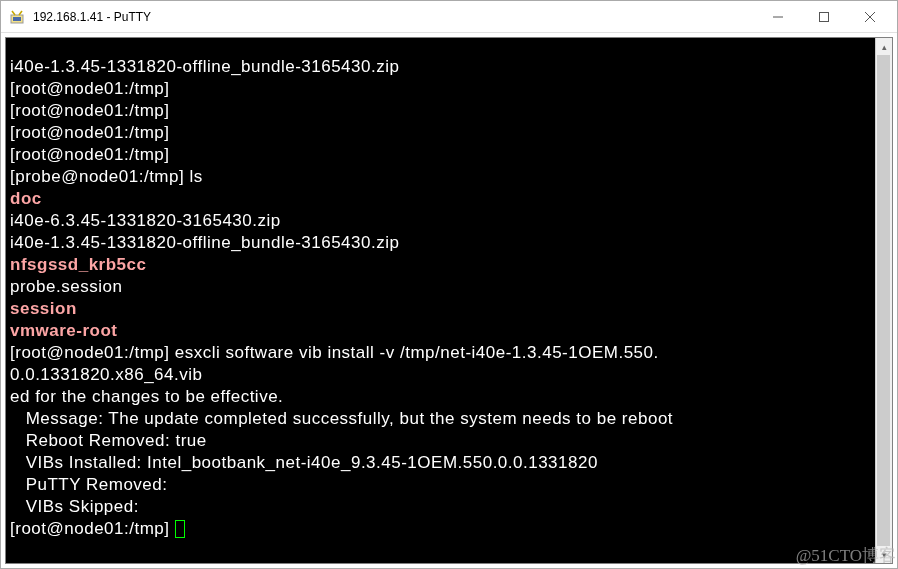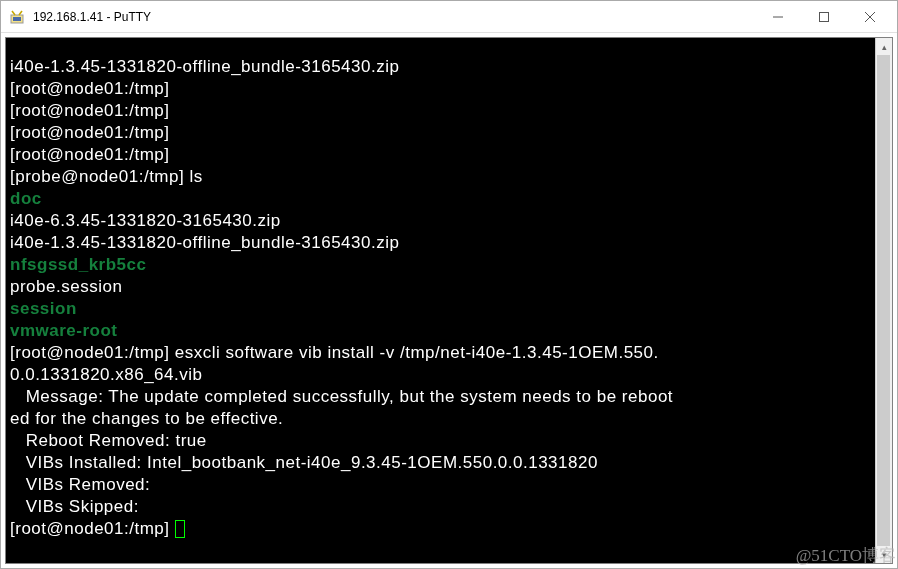--- a/index.html
+++ b/index.html
@@ -93,21 +93,21 @@
     .scroll-btn.bottom { position: absolute; bottom: 0; }
     .scroll-thumb {
       position: absolute;
       right: 2px;
       width: 13px;
       top: 17px;
       bottom: 17px;
       background: #ccc;
     }
     .term-line { white-space: pre; color: #fff; }
-    .blue { color: #15803d; font-weight: bold; text-align: right; }
+    .blue { color: #fca5a5; font-weight: bold; text-align: right; }
     .cursor {
       display: inline-block;
       width: 10px;
       height: 18px;
       border: 1px solid #0f0;
       vertical-align: text-bottom;
     }
     .watermark {
       position: absolute;
       right: 2px;
@@ -160,25 +160,25 @@
       <div class="term-line"><span>[probe@node01:/tmp] ls</span></div>
       <div class="term-line"><span class="blue">doc</span></div>
       <div class="term-line"><span>i40e-6.3.45-1331820-3165430.zip</span></div>
       <div class="term-line"><span>i40e-1.3.45-1331820-offline_bundle-3165430.zip</span></div>
       <div class="term-line"><span class="blue">nfsgssd_krb5cc</span></div>
       <div class="term-line"><span>probe.session</span></div>
       <div class="term-line"><span class="blue">session</span></div>
       <div class="term-line"><span class="blue">vmware-root</span></div>
       <div class="term-line"><span>[root@node01:/tmp] esxcli software vib install -v /tmp/net-i40e-1.3.45-1OEM.550.</span></div>
       <div class="term-line"><span>0.0.1331820.x86_64.vib</span></div>
+      <div class="term-line"><span>ed for the changes to be effective.</span></div>
       <div class="term-line"><span>   Message: The update completed successfully, but the system needs to be reboot</span></div>
-      <div class="term-line"><span>ed for the changes to be effective.</span></div>
       <div class="term-line"><span>   Reboot Removed: true</span></div>
       <div class="term-line"><span>   VIBs Installed: Intel_bootbank_net-i40e_9.3.45-1OEM.550.0.0.1331820</span></div>
-      <div class="term-line"><span>   VIBs Removed:</span></div>
+      <div class="term-line"><span>   PuTTY Removed:</span></div>
       <div class="term-line"><span>   VIBs Skipped:</span></div>
       <div class="term-line"><span>[root@node01:/tmp] </span><span class="cursor"></span></div>
       <div class="scrollbar">
       <div class="scroll-btn top">▴</div>
       <div class="scroll-thumb"></div>
       <div class="scroll-btn bottom">▾</div>
     </div>
   </div>
 </div>
 

